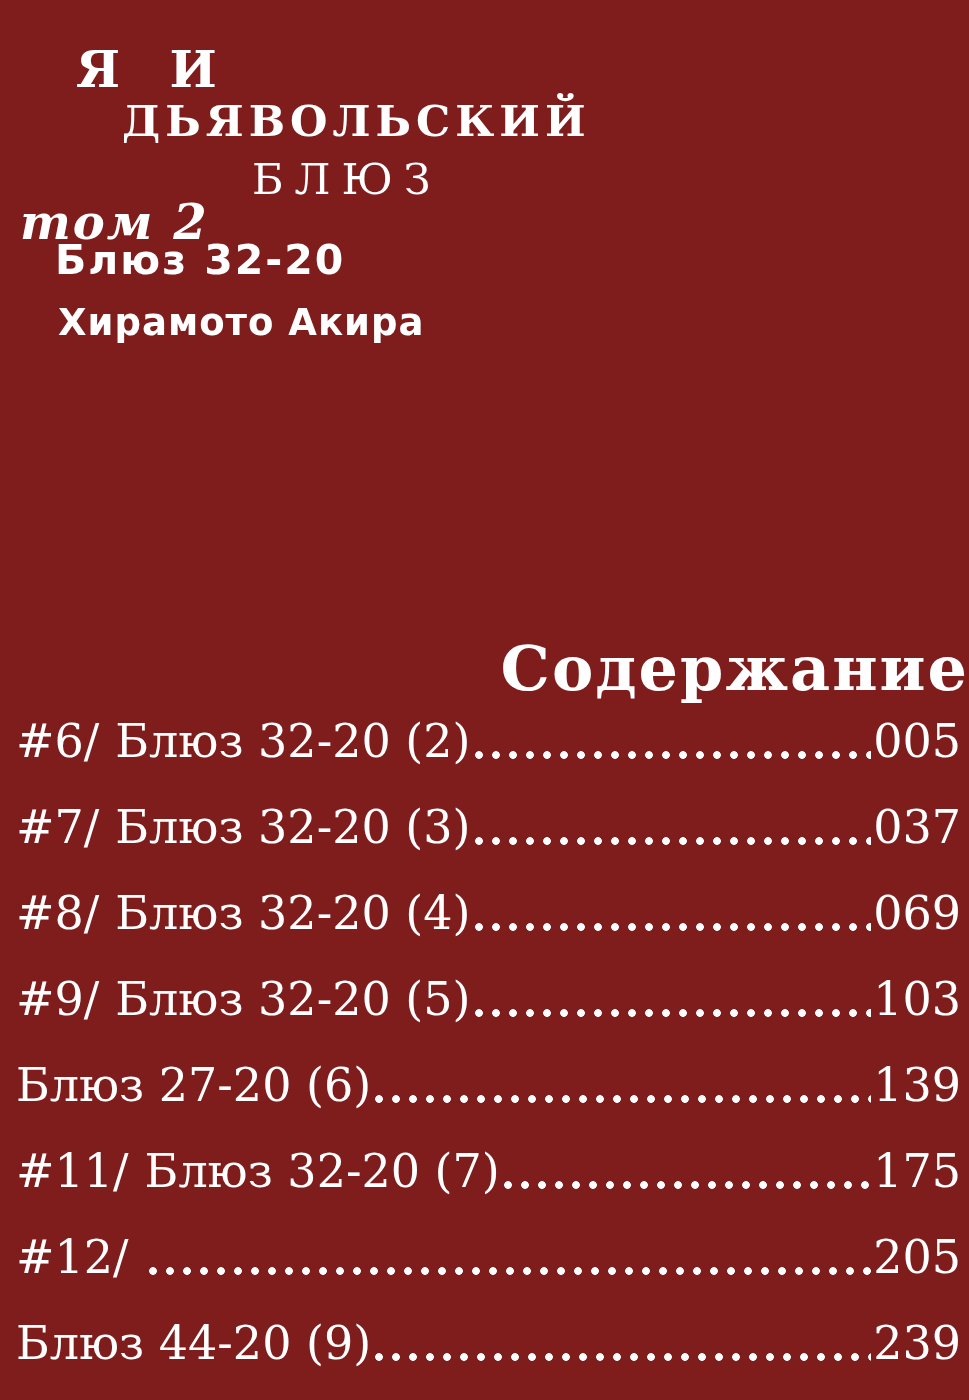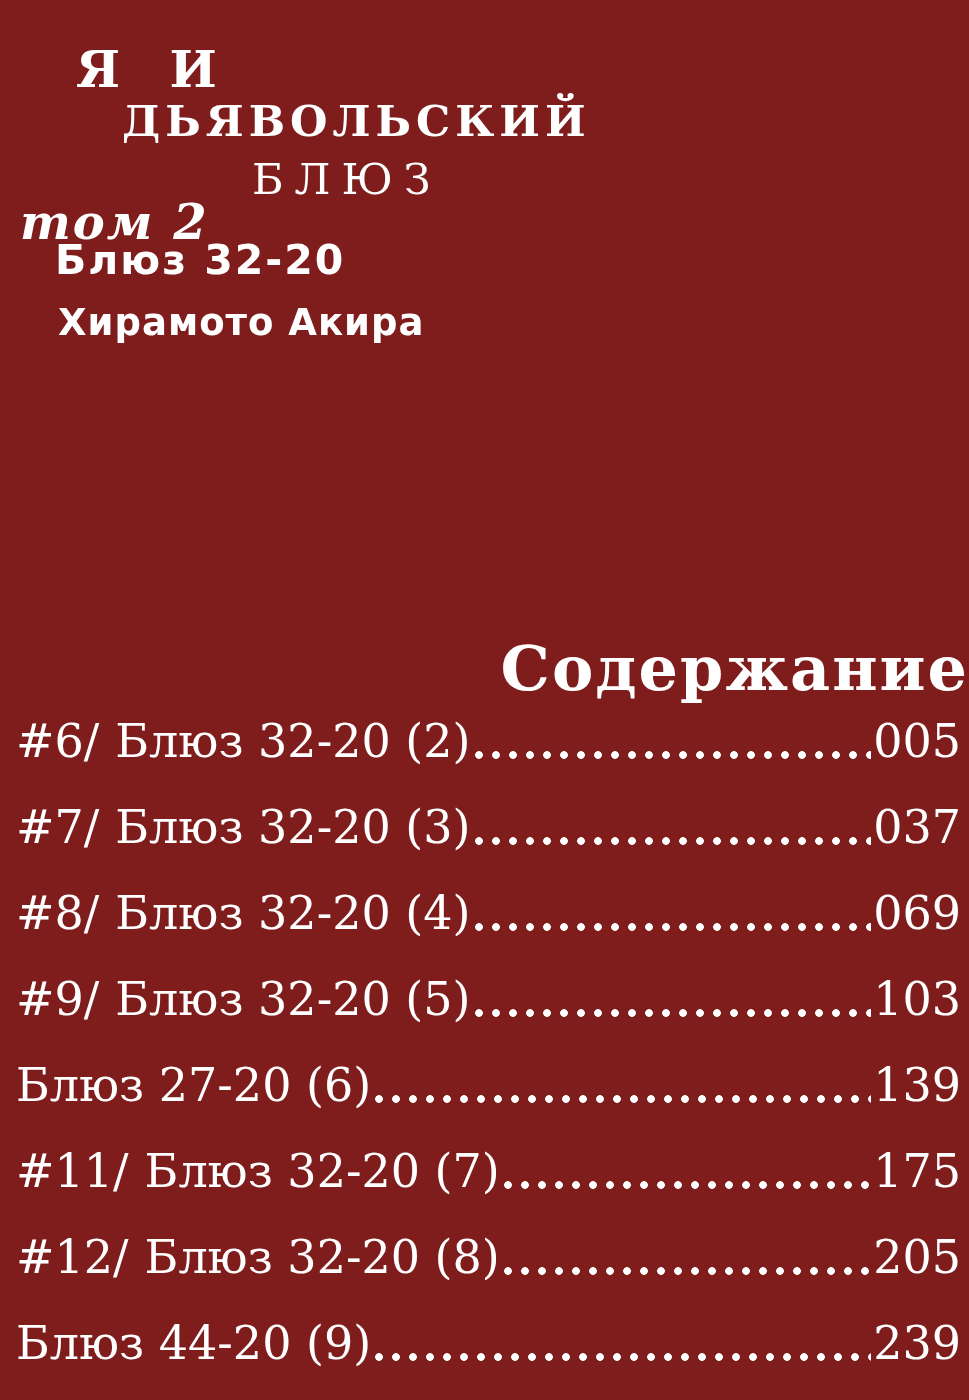--- a/index.html
+++ b/index.html
@@ -119,21 +119,21 @@
       <span class="toc-page">139</span>
     </div>
 
     <div class="toc-row">
       <span class="toc-chapter">#11/</span><span class="toc-entry-title">Блюз 32-20 (7)</span>
       <span class="toc-dots"></span>
       <span class="toc-page">175</span>
     </div>
 
     <div class="toc-row">
-      <span class="toc-chapter">#12/</span><span class="toc-entry-title">Блюз 32-20 (8)</span>
+      <span class="toc-chapter">#12/</span>
       <span class="toc-dots"></span>
       <span class="toc-page">205</span>
     </div>
 
     <div class="toc-row">
       <span class="toc-entry-title">Блюз 44-20 (9)</span>
       <span class="toc-dots"></span>
       <span class="toc-page">239</span>
     </div>
 

